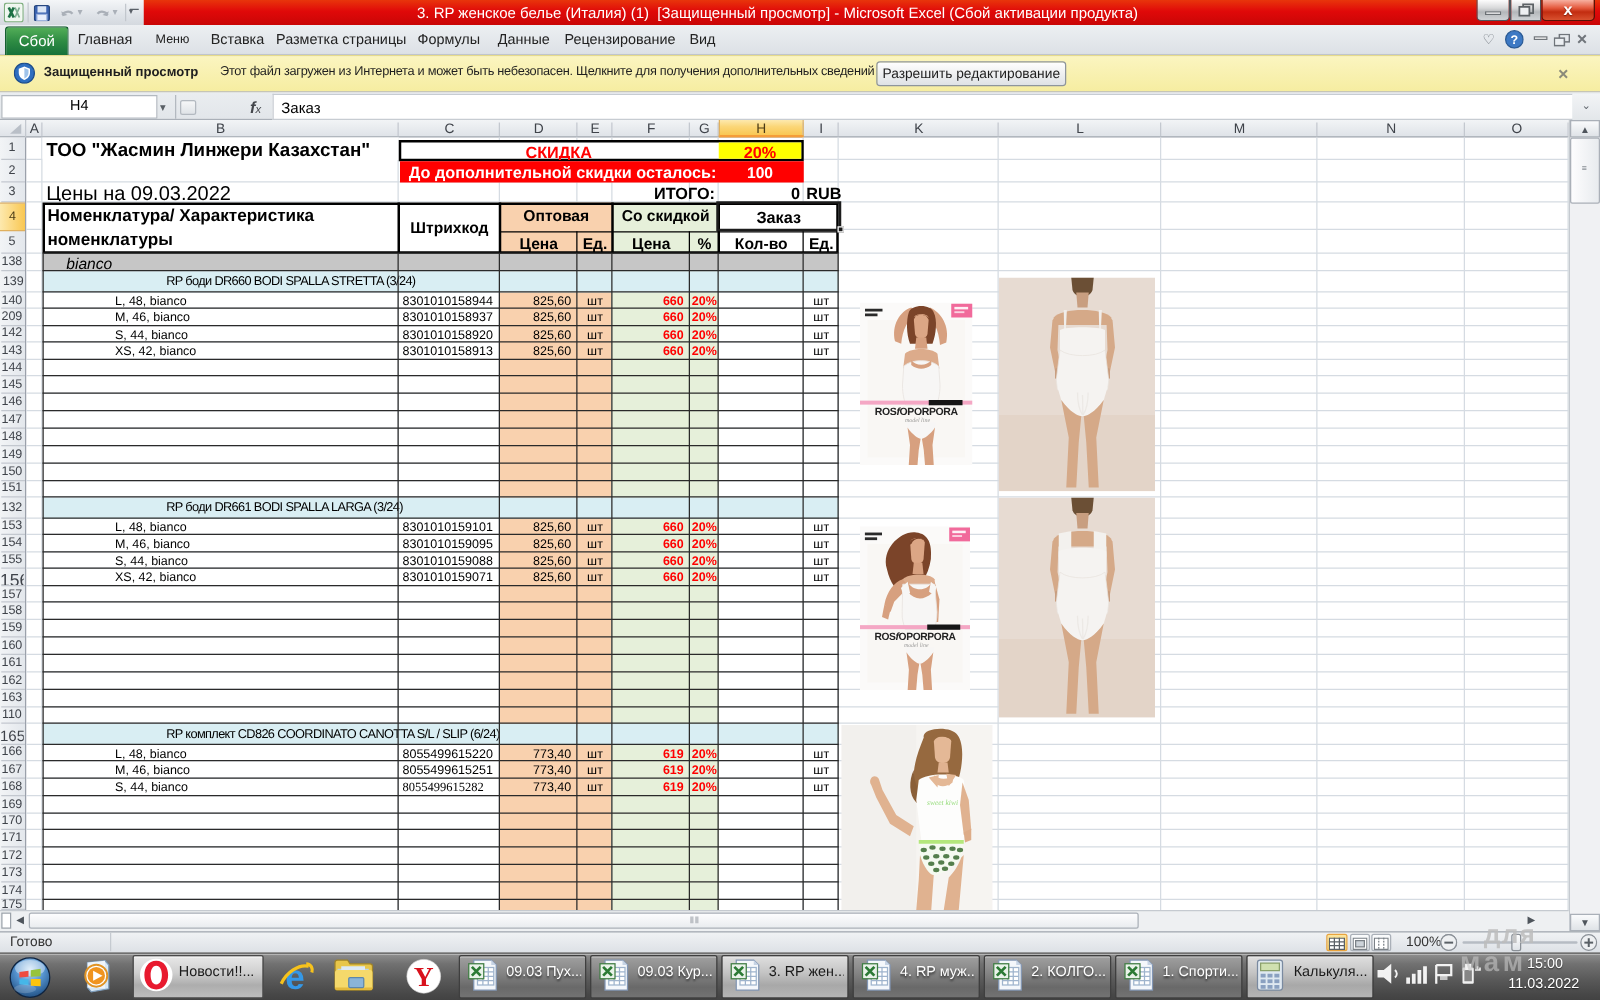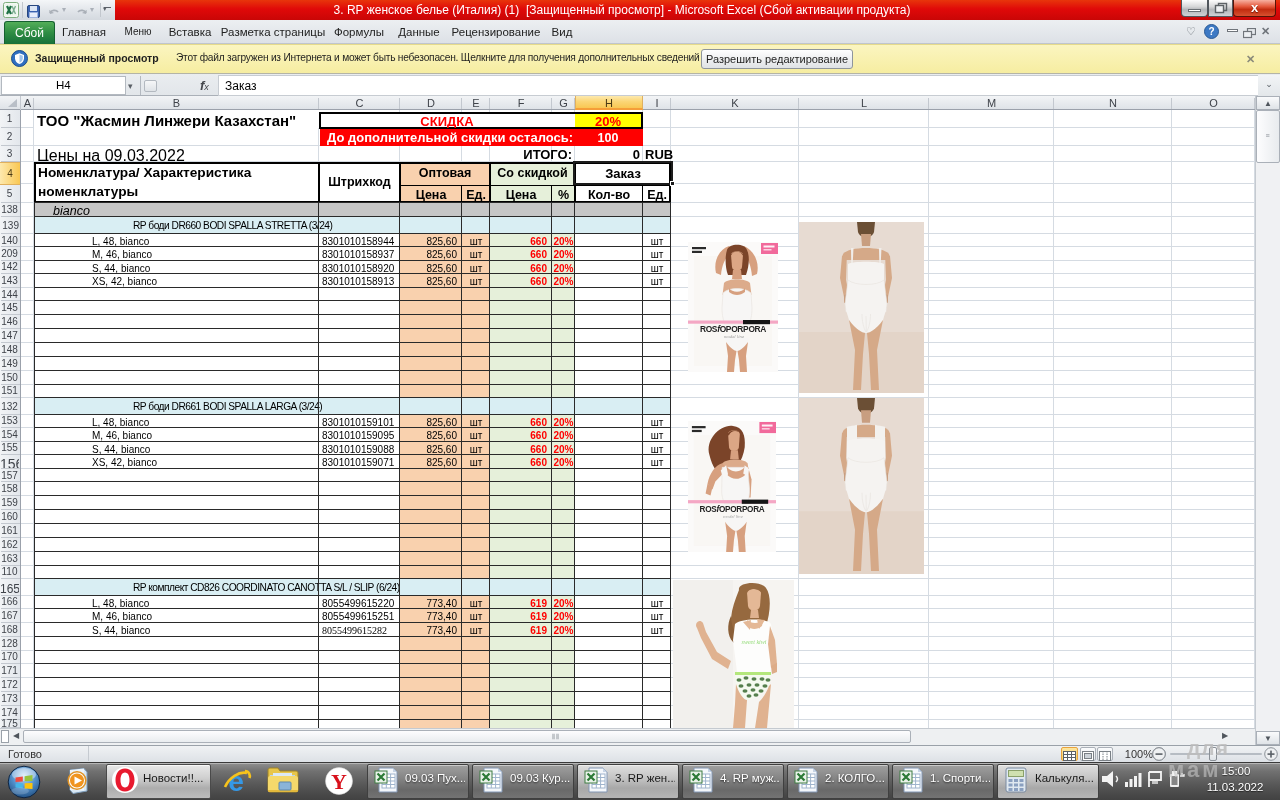--- a/index.html
+++ b/index.html
@@ -195,21 +195,21 @@
 <div style="position:absolute;left:0px;top:566.4750000000004px;width:19px;height:12px;overflow:hidden;font-size:10px;color:#3f434a;text-align:center;">110</div>
 <div style="position:absolute;left:1px;top:595px;width:19px;height:1px;background:#c3c8cf;"></div>
 <div style="position:absolute;left:0px;top:581.5000000000003px;width:19px;height:12px;overflow:hidden;font-size:12px;color:#3f434a;text-align:center;">165</div>
 <div style="position:absolute;left:1px;top:608px;width:19px;height:1px;background:#c3c8cf;"></div>
 <div style="position:absolute;left:0px;top:596.4500000000004px;width:19px;height:12px;overflow:hidden;font-size:10px;color:#3f434a;text-align:center;">166</div>
 <div style="position:absolute;left:1px;top:622px;width:19px;height:1px;background:#c3c8cf;"></div>
 <div style="position:absolute;left:0px;top:610.1500000000004px;width:19px;height:12px;overflow:hidden;font-size:10px;color:#3f434a;text-align:center;">167</div>
 <div style="position:absolute;left:1px;top:636px;width:19px;height:1px;background:#c3c8cf;"></div>
 <div style="position:absolute;left:0px;top:623.8500000000005px;width:19px;height:12px;overflow:hidden;font-size:10px;color:#3f434a;text-align:center;">168</div>
 <div style="position:absolute;left:1px;top:650px;width:19px;height:1px;background:#c3c8cf;"></div>
-<div style="position:absolute;left:0px;top:637.6000000000005px;width:19px;height:12px;overflow:hidden;font-size:10px;color:#3f434a;text-align:center;">128</div>
+<div style="position:absolute;left:0px;top:637.6000000000005px;width:19px;height:12px;overflow:hidden;font-size:10px;color:#3f434a;text-align:center;">169</div>
 <div style="position:absolute;left:1px;top:663px;width:19px;height:1px;background:#c3c8cf;"></div>
 <div style="position:absolute;left:0px;top:651.4000000000004px;width:19px;height:12px;overflow:hidden;font-size:10px;color:#3f434a;text-align:center;">170</div>
 <div style="position:absolute;left:1px;top:677px;width:19px;height:1px;background:#c3c8cf;"></div>
 <div style="position:absolute;left:0px;top:665.2000000000004px;width:19px;height:12px;overflow:hidden;font-size:10px;color:#3f434a;text-align:center;">171</div>
 <div style="position:absolute;left:1px;top:691px;width:19px;height:1px;background:#c3c8cf;"></div>
 <div style="position:absolute;left:0px;top:679.0000000000003px;width:19px;height:12px;overflow:hidden;font-size:10px;color:#3f434a;text-align:center;">172</div>
 <div style="position:absolute;left:1px;top:705px;width:19px;height:1px;background:#c3c8cf;"></div>
 <div style="position:absolute;left:0px;top:692.8000000000003px;width:19px;height:12px;overflow:hidden;font-size:10px;color:#3f434a;text-align:center;">173</div>
 <div style="position:absolute;left:1px;top:719px;width:19px;height:1px;background:#c3c8cf;"></div>
 <div style="position:absolute;left:0px;top:706.6000000000003px;width:19px;height:12px;overflow:hidden;font-size:10px;color:#3f434a;text-align:center;">174</div>

